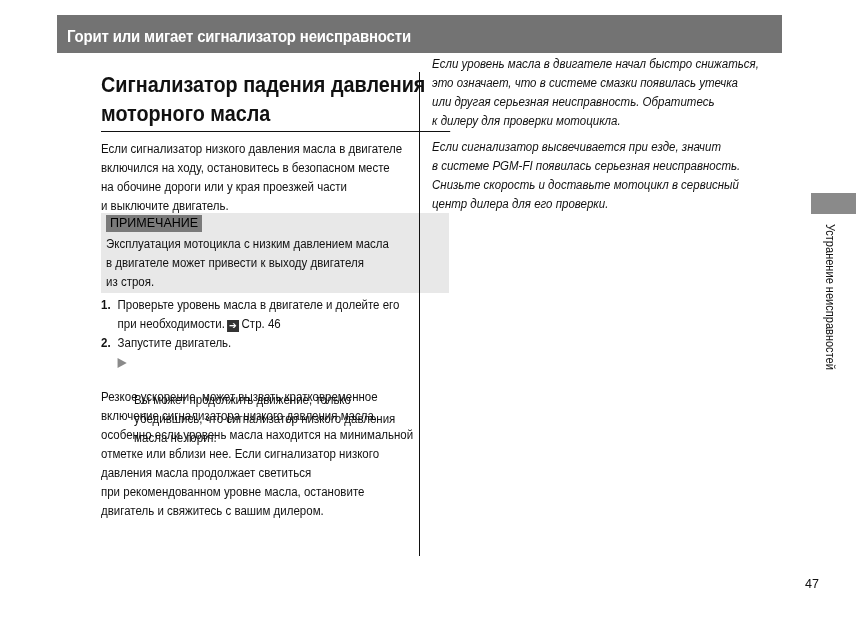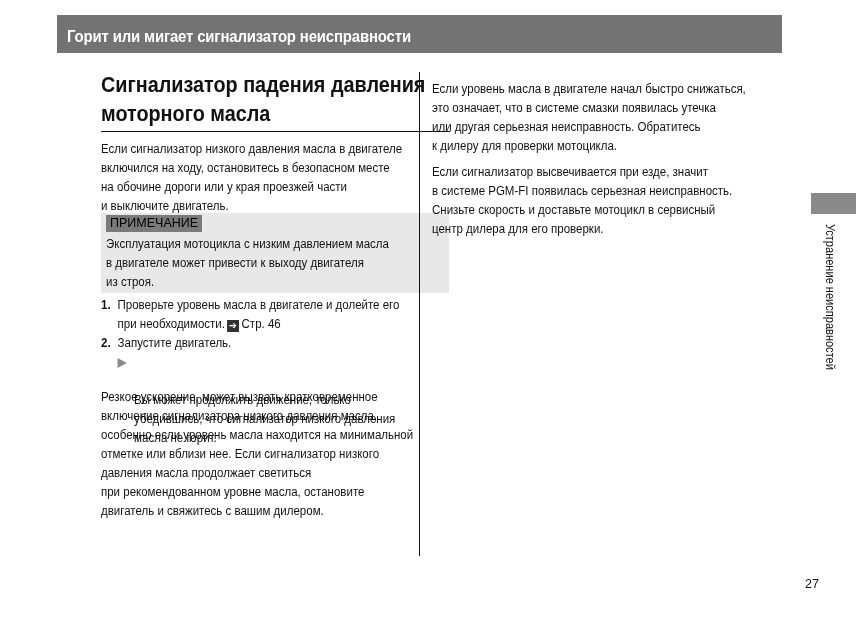--- a/index.html
+++ b/index.html
@@ -38,22 +38,23 @@
     .col-left {
       position: absolute;
       left: 57px;
       top: 70px;
       width: 350px;
       margin-left: 44px;
     }
     .col-right {
       position: absolute;
       left: 432px;
-      top: 80px;
+      top: 55px;
       width: 352px;
+      font-style: italic;
     }
     .divider {
       position: absolute;
       left: 419px;
       top: 72px;
       width: 1px;
       height: 484px;
       background: #111111;
     }
     .section-title {
@@ -284,13 +285,13 @@
 в системе PGM-FI появилась серьезная неисправность.
 Снизьте скорость и доставьте мотоцикл в сервисный
 центр дилера для его проверки.</p>
 </div>
 
 <div class="side-tab"></div>
 <div class="side-label">
   <span class="side-label-text">Устранение неисправностей</span>
 </div>
 
-<div class="page-number">27</div>
+<div class="page-number">47</div>
 
 </body></html>

